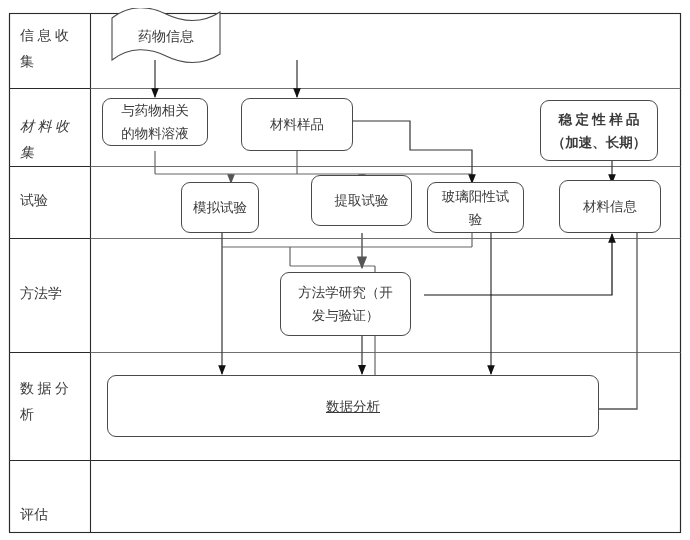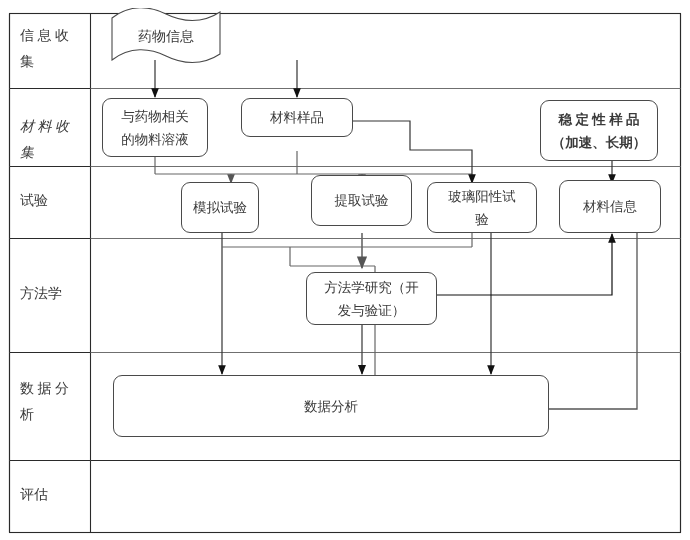--- a/index.html
+++ b/index.html
@@ -152,47 +152,47 @@
   </svg>
 
   <div class="row-label" style="left:20px; top:23px; width:66px;">信 息 收
 集</div>
   <div class="row-label" style="left:20px; top:114px; width:66px;font-style:italic;">材 料 收
 集</div>
   <div class="row-label" style="left:20px; top:188px; width:66px;font-family:Liberation Serif, serif;">试验</div>
   <div class="row-label" style="left:20px; top:281px; width:66px;">方法学</div>
   <div class="row-label" style="left:20px; top:376px; width:66px;">数 据 分
 析</div>
-  <div class="row-label" style="left:20px; top:482px; width:66px;">评估</div>
+  <div class="row-label" style="left:20px; top:502px; width:66px;">评估</div>
 
   <div class="doc-node" style="left:110px; top:8px; width:112px; height:56px;">
     <svg width="112" height="58" viewBox="0 0 112 58">
       <path d="M2,10 C 20,-4 40,-2 56,6 C 72,14 92,16 110,4
                L110,46 C 92,58 72,56 56,48 C 40,40 20,38 2,52 Z" fill="#ffffff" stroke="#4a4a4a" stroke-width="1.1"></path>
     </svg>
     <div class="doc-text" style="top:17px;">药物信息</div>
   </div>
 
 
-  <div class="node" style="left:102px; top:98px; width:106px; height:59px;">与药物相关
+  <div class="node" style="left:102px; top:98px; width:106px; height:48px;">与药物相关
 的物料溶液</div>
 
-  <div class="node" style="left:241px; top:98px; width:112px; height:39px;">材料样品</div>
+  <div class="node" style="left:241px; top:98px; width:112px; height:53px;">材料样品</div>
 
   <div class="node" style="left:540px; top:100px; width:118px; height:61px;font-weight:bold;">稳 定 性 样 品
 （加速、长期）</div>
 
   <div class="node" style="left:181px; top:182px; width:78px; height:51px;">模拟试验</div>
 
   <div class="node" style="left:311px; top:175px; width:101px; height:51px;">提取试验</div>
 
-  <div class="node" style="left:427px; top:182px; width:110px; height:51px;">玻璃阳性试
+  <div class="node" style="left:427px; top:182px; width:97px; height:51px;">玻璃阳性试
 验</div>
 
   <div class="node" style="left:559px; top:180px; width:102px; height:53px;">材料信息</div>
 
-  <div class="node" style="left:306px; top:272px; width:131px; height:53px;">方法学研究（开
+  <div class="node" style="left:280px; top:272px; width:131px; height:64px;">方法学研究（开
 发与验证）</div>
 
-  <div class="node" style="left:113px; top:375px; width:436px; height:62px;">数据分析</div>
+  <div class="node" style="left:107px; top:375px; width:492px; height:62px;text-decoration:underline;">数据分析</div>
 
 
 </div>
 
 </body></html>

